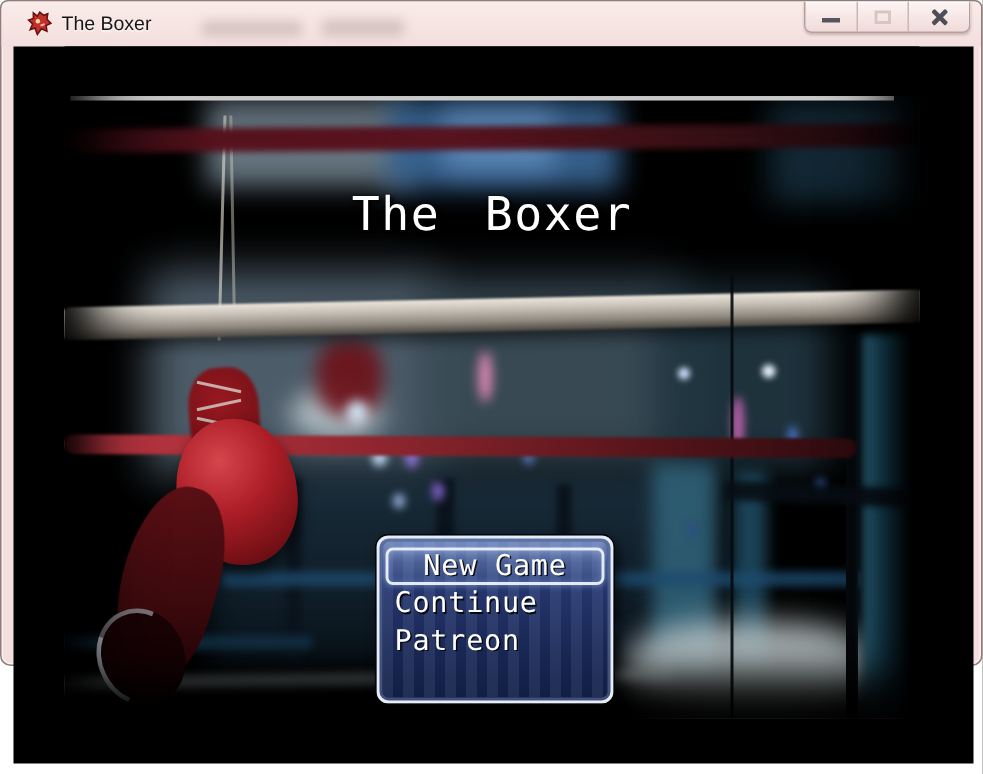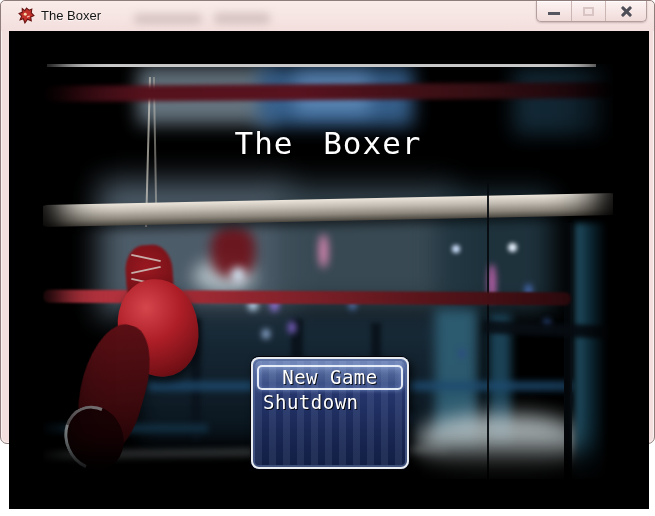--- a/index.html
+++ b/index.html
@@ -187,18 +187,19 @@
       <div class="fx" style="left:38px;top:292px;width:64px;height:132px;background:linear-gradient(160deg,#5e1016,#250507);border-radius:50% 50% 42% 58%;transform:rotate(16deg);filter:blur(.5px);z-index:3;"></div>
       <div class="fx" style="left:22px;top:374px;width:58px;height:66px;background:#190305;border:3px solid transparent;border-left-color:#d9e3e7;border-top-color:rgba(217,227,231,.5);border-radius:50%;transform:rotate(-24deg);z-index:3;"></div>
 
       <div class="fx top-mask"></div>
       <div class="fx white-line"></div>
 
       <div class="game-title">The Boxer</div>
 
       <div class="menu-window">
         <div class="menu-item selected">New Game</div>
-        <div class="menu-item">Shutdown</div>
+        <div class="menu-item">Continue</div>
+        <div class="menu-item">Patreon</div>
       </div>
 
     </div>
   </div>
 </div>
 
 </body></html>

